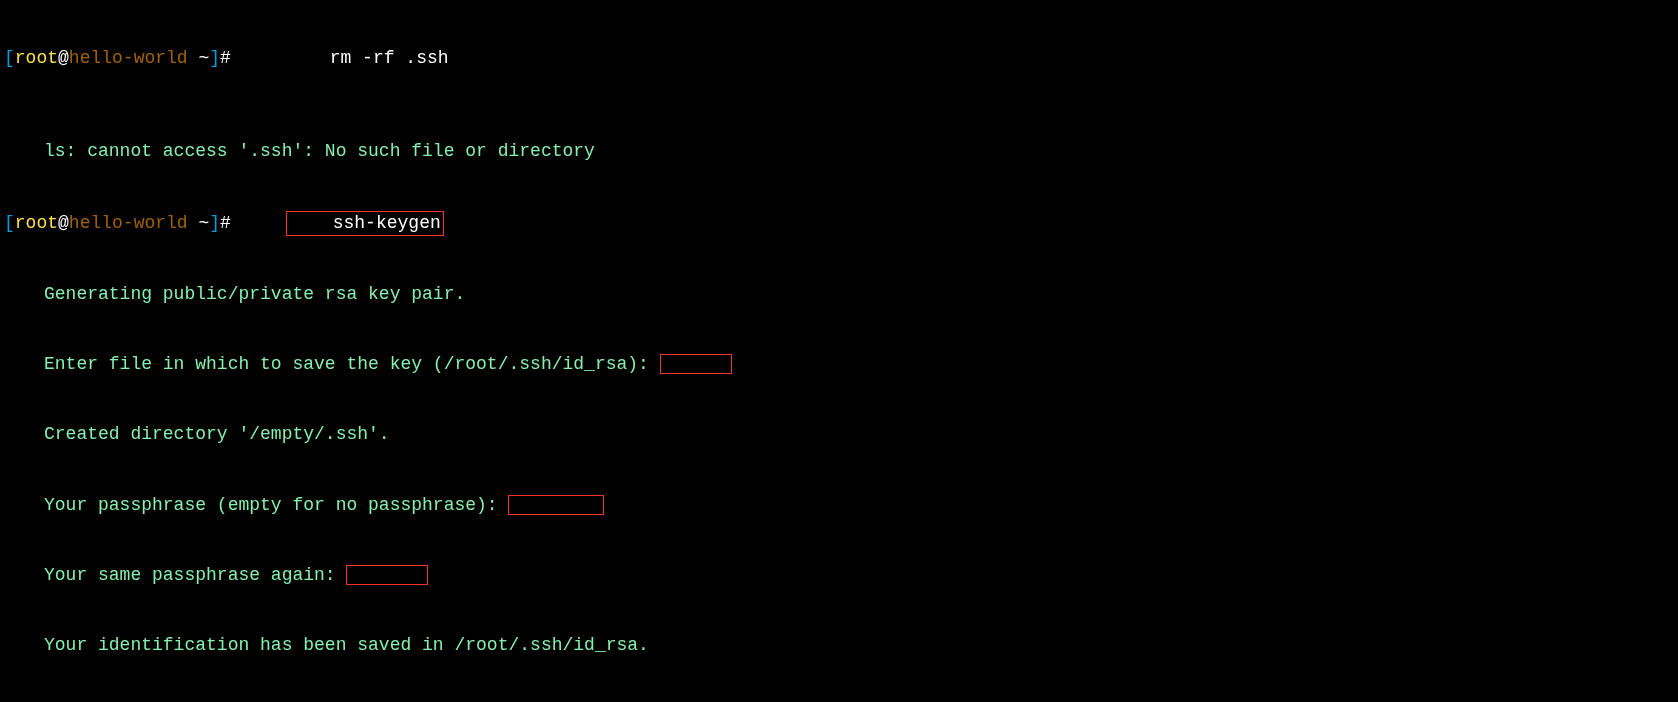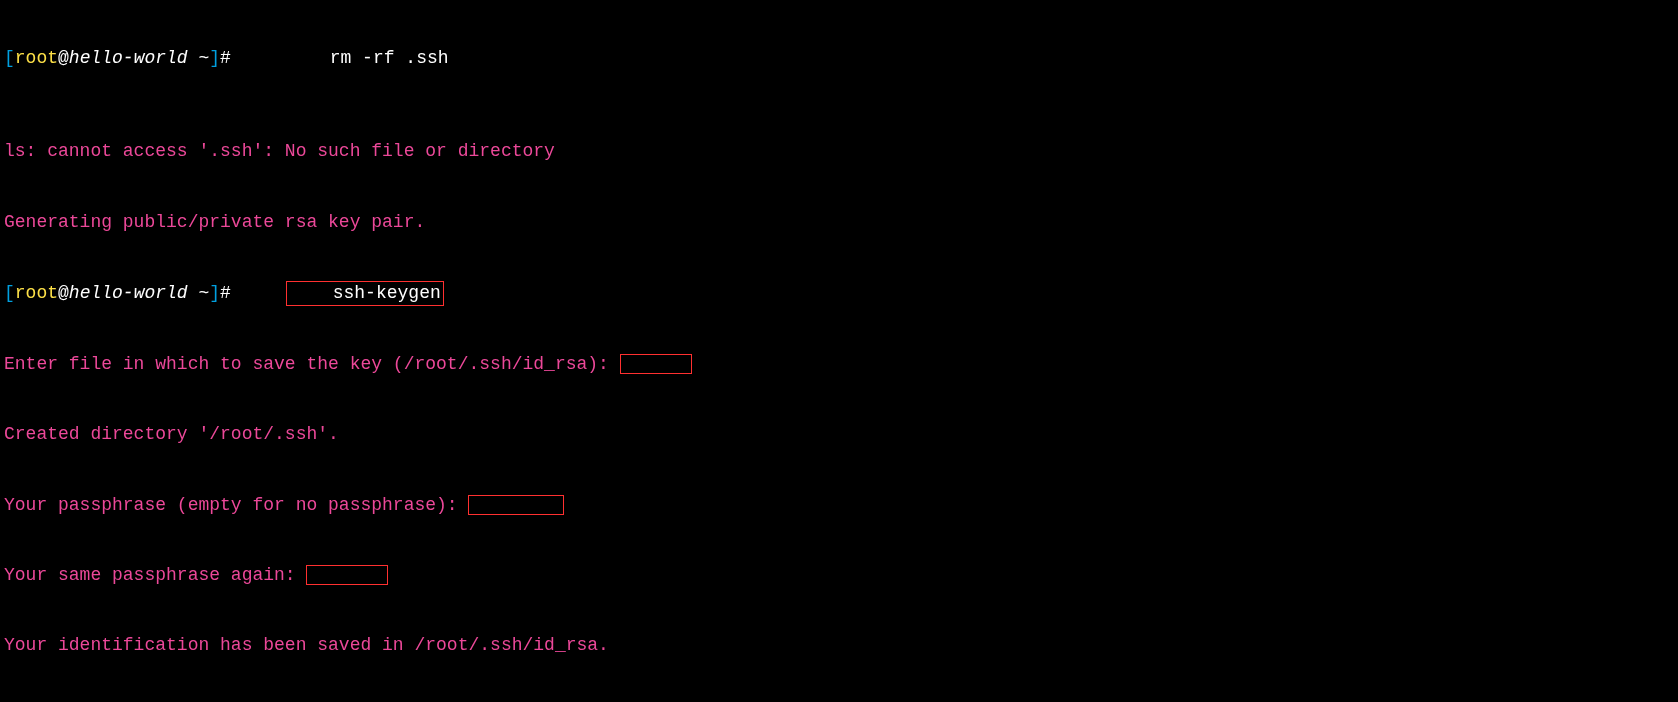--- a/index.html
+++ b/index.html
@@ -16,26 +16,26 @@
   }
   .terminal {
     padding: 0 4px;
     white-space: pre;
   }
   .line {
     display: block;
     min-height: 23.4px;
   }
   .user { color: #fde047; }
-  .host { color: #ffffff; font-style: italic; }
+  .host { color: #a16207; }
   .path { color: #ffffff; }
   .bracket { color: #00a0e0; }
   .hash { color: #ffffff; }
   .cmd { color: #ffffff; margin-left: 44px; }
-  .out { color: #ec4899; }
+  .out { color: #86efac; margin-left: 40px; }
   .box {
     border: 1px solid #ff3030;
     padding: 0 2px;
     display: inline-block;
     vertical-align: baseline;
     box-sizing: border-box;
   }
   .box-empty {
     border: 1px solid #ff3030;
     display: inline-block;
@@ -46,27 +46,27 @@
 </head>
 <body>
 
 <div class="terminal">
 
 <span class="line"><span class="bracket">[</span><span class="user">root</span><span class="path">@</span><span class="host">hello-world</span><span class="path"> ~</span><span class="bracket">]</span><span class="hash">#</span><span class="cmd"> </span><span class="cmd">rm -rf .ssh</span></span>
 
 
 <span class="line out">ls: cannot access '.ssh': No such file or directory</span>
 
+<span class="line"><span class="bracket">[</span><span class="user">root</span><span class="path">@</span><span class="host">hello-world</span><span class="path"> ~</span><span class="bracket">]</span><span class="hash">#</span><span class="cmd"> </span><span class="box"><span class="cmd">ssh-keygen</span></span></span>
+
 <span class="line out">Generating public/private rsa key pair.</span>
-
-<span class="line"><span class="bracket">[</span><span class="user">root</span><span class="path">@</span><span class="host">hello-world</span><span class="path"> ~</span><span class="bracket">]</span><span class="hash">#</span><span class="cmd"> </span><span class="box"><span class="cmd">ssh-keygen</span></span></span>
 
 <span class="line"><span class="out">Enter file in which to save the key (/root/.ssh/id_rsa): </span><span class="box-empty" style="width:72px;height:20px;"></span></span>
 
-<span class="line out">Created directory '/root/.ssh'.</span>
+<span class="line out">Created directory '/empty/.ssh'.</span>
 
 <span class="line"><span class="out">Your passphrase (empty for no passphrase): </span><span class="box-empty" style="width:96px;height:20px;"></span></span>
 
 <span class="line"><span class="out">Your same passphrase again: </span><span class="box-empty" style="width:82px;height:20px;"></span></span>
 
 <span class="line out">Your identification has been saved in /root/.ssh/id_rsa.</span>
 
 
 
 

